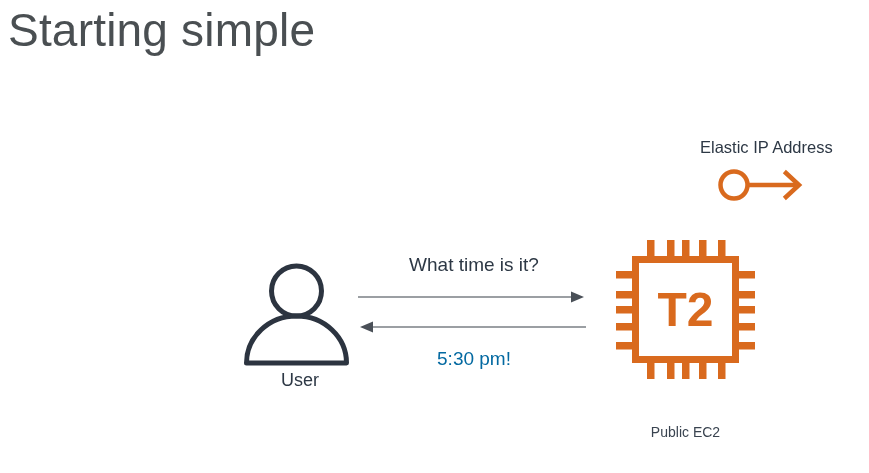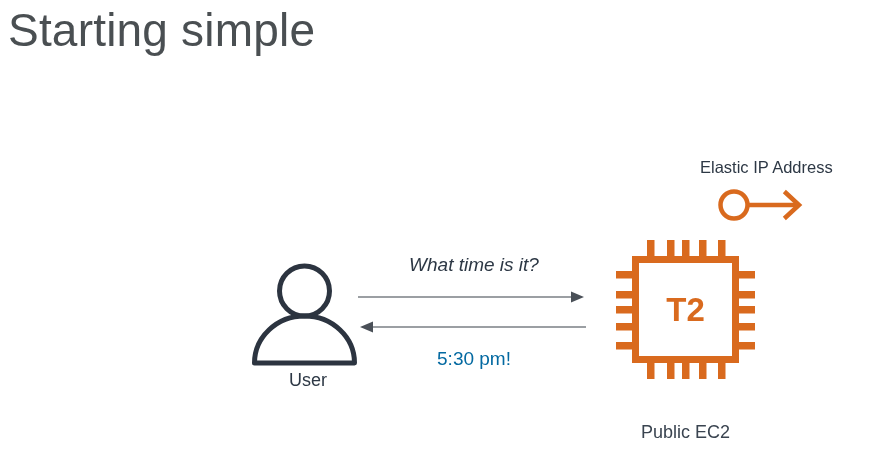--- a/index.html
+++ b/index.html
@@ -36,41 +36,40 @@
     white-space: nowrap;
   }
 
   
   .eip-group {
     position: absolute;
     left: 700px;
     top: 136px;
     width: 165px;
     height: 72px;
-    margin-top: 20px;
   }
   .eip-label {
     position: absolute;
     left: 0;
     top: 0;
     font-size: 16.5px;
     color: #2d3845;
     white-space: nowrap;
     line-height: 22px;
   }
   .eip-icon {
     position: absolute;
     left: 16px;
     top: 28px;
   }
 
   
   .user-group {
     position: absolute;
-    left: 248px;
+    left: 240px;
     top: 262px;
     width: 120px;
     height: 140px;
   }
   .user-icon {
     position: absolute;
     left: 0;
     top: 0;
   }
   .user-label {
@@ -96,21 +95,20 @@
   .msg-top-label {
     position: absolute;
     left: 0;
     top: 0;
     width: 232px;
     text-align: center;
     font-size: 19px;
     color: #2d3845;
     line-height: 26px;
     white-space: nowrap;
-    font-style: italic;
   }
   .msg-bottom-label {
     position: absolute;
     left: 0;
     top: 94px;
     width: 232px;
     text-align: center;
     font-size: 19px;
     color: #0369a1;
     line-height: 26px;
@@ -142,34 +140,34 @@
   }
   .ec2-chip-text {
     position: absolute;
     left: 0;
     top: 0;
     width: 143px;
     height: 143px;
     display: flex;
     align-items: center;
     justify-content: center;
-    font-size: 33px;
+    font-size: 48px;
     font-weight: bold;
     color: #d96a1e;
     letter-spacing: 0px;
     pointer-events: none;
     text-align: center;
   }
   .ec2-label {
     position: absolute;
     left: -16px;
     top: 182px;
     width: 175px;
     text-align: center;
-    font-size: 18px;
+    font-size: 14px;
     color: #3a4450;
     line-height: 24px;
     white-space: nowrap;
   }
 </style>
 </head>
 <body>
 
 <div class="slide">
 

